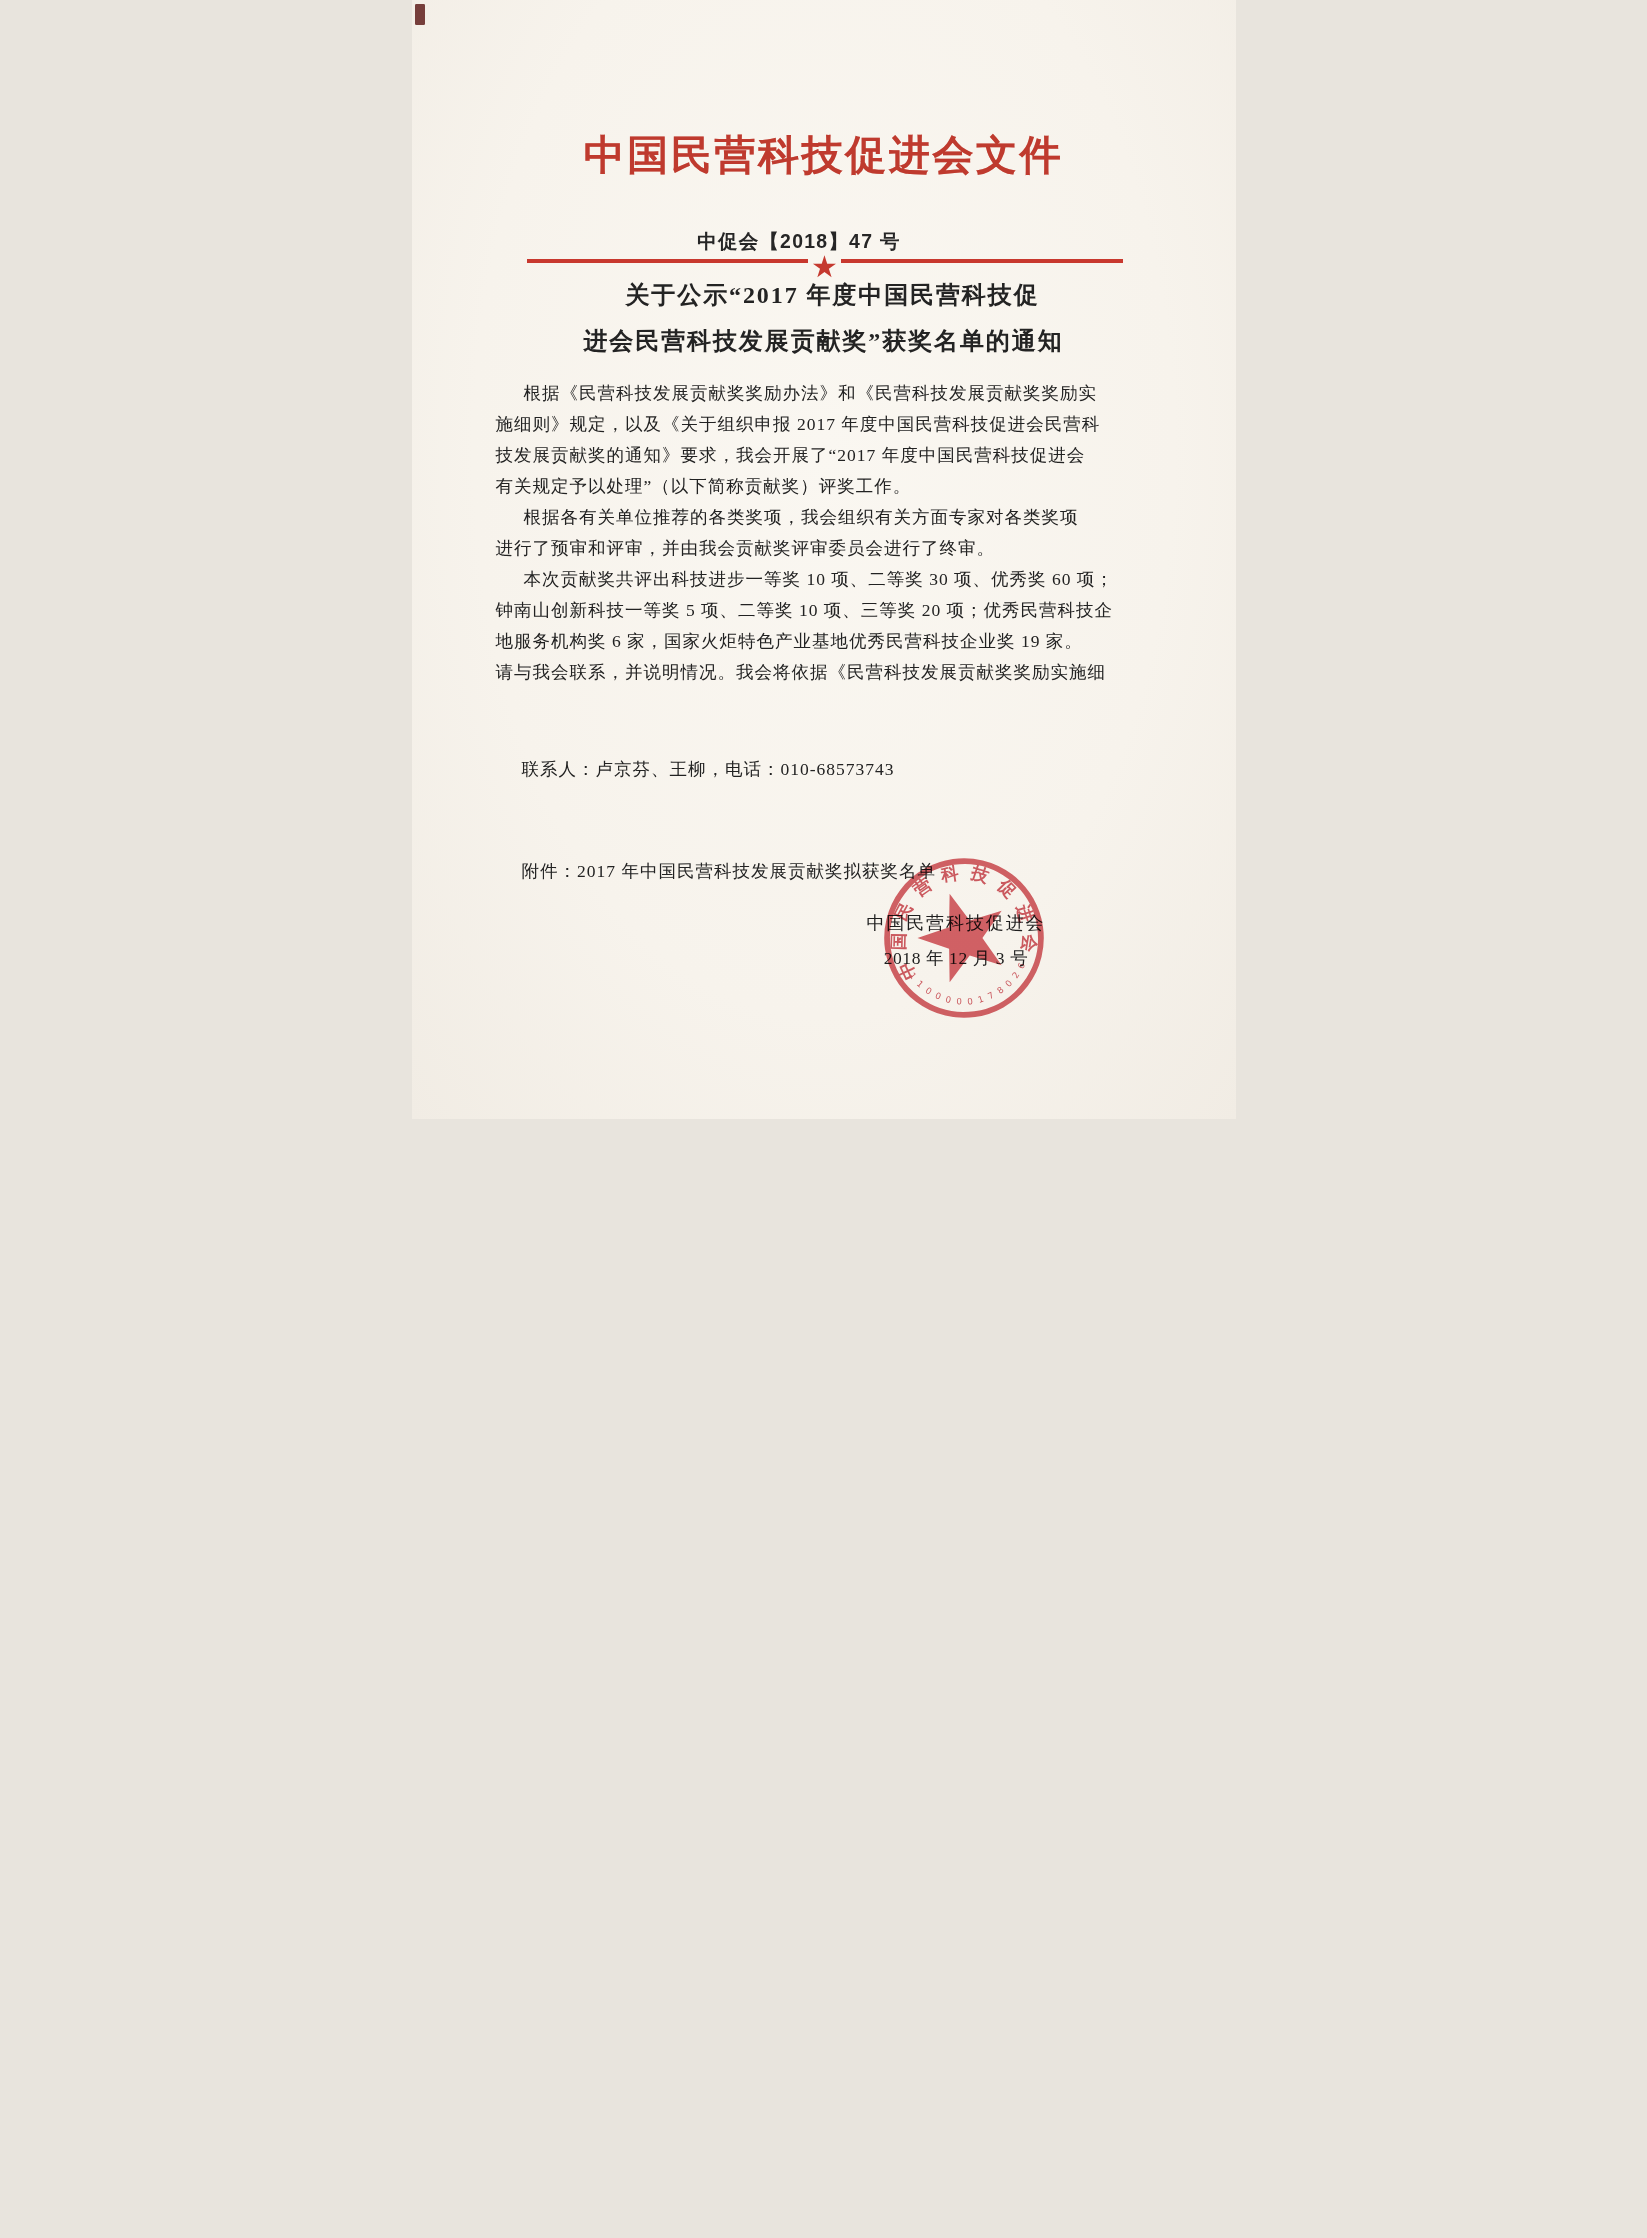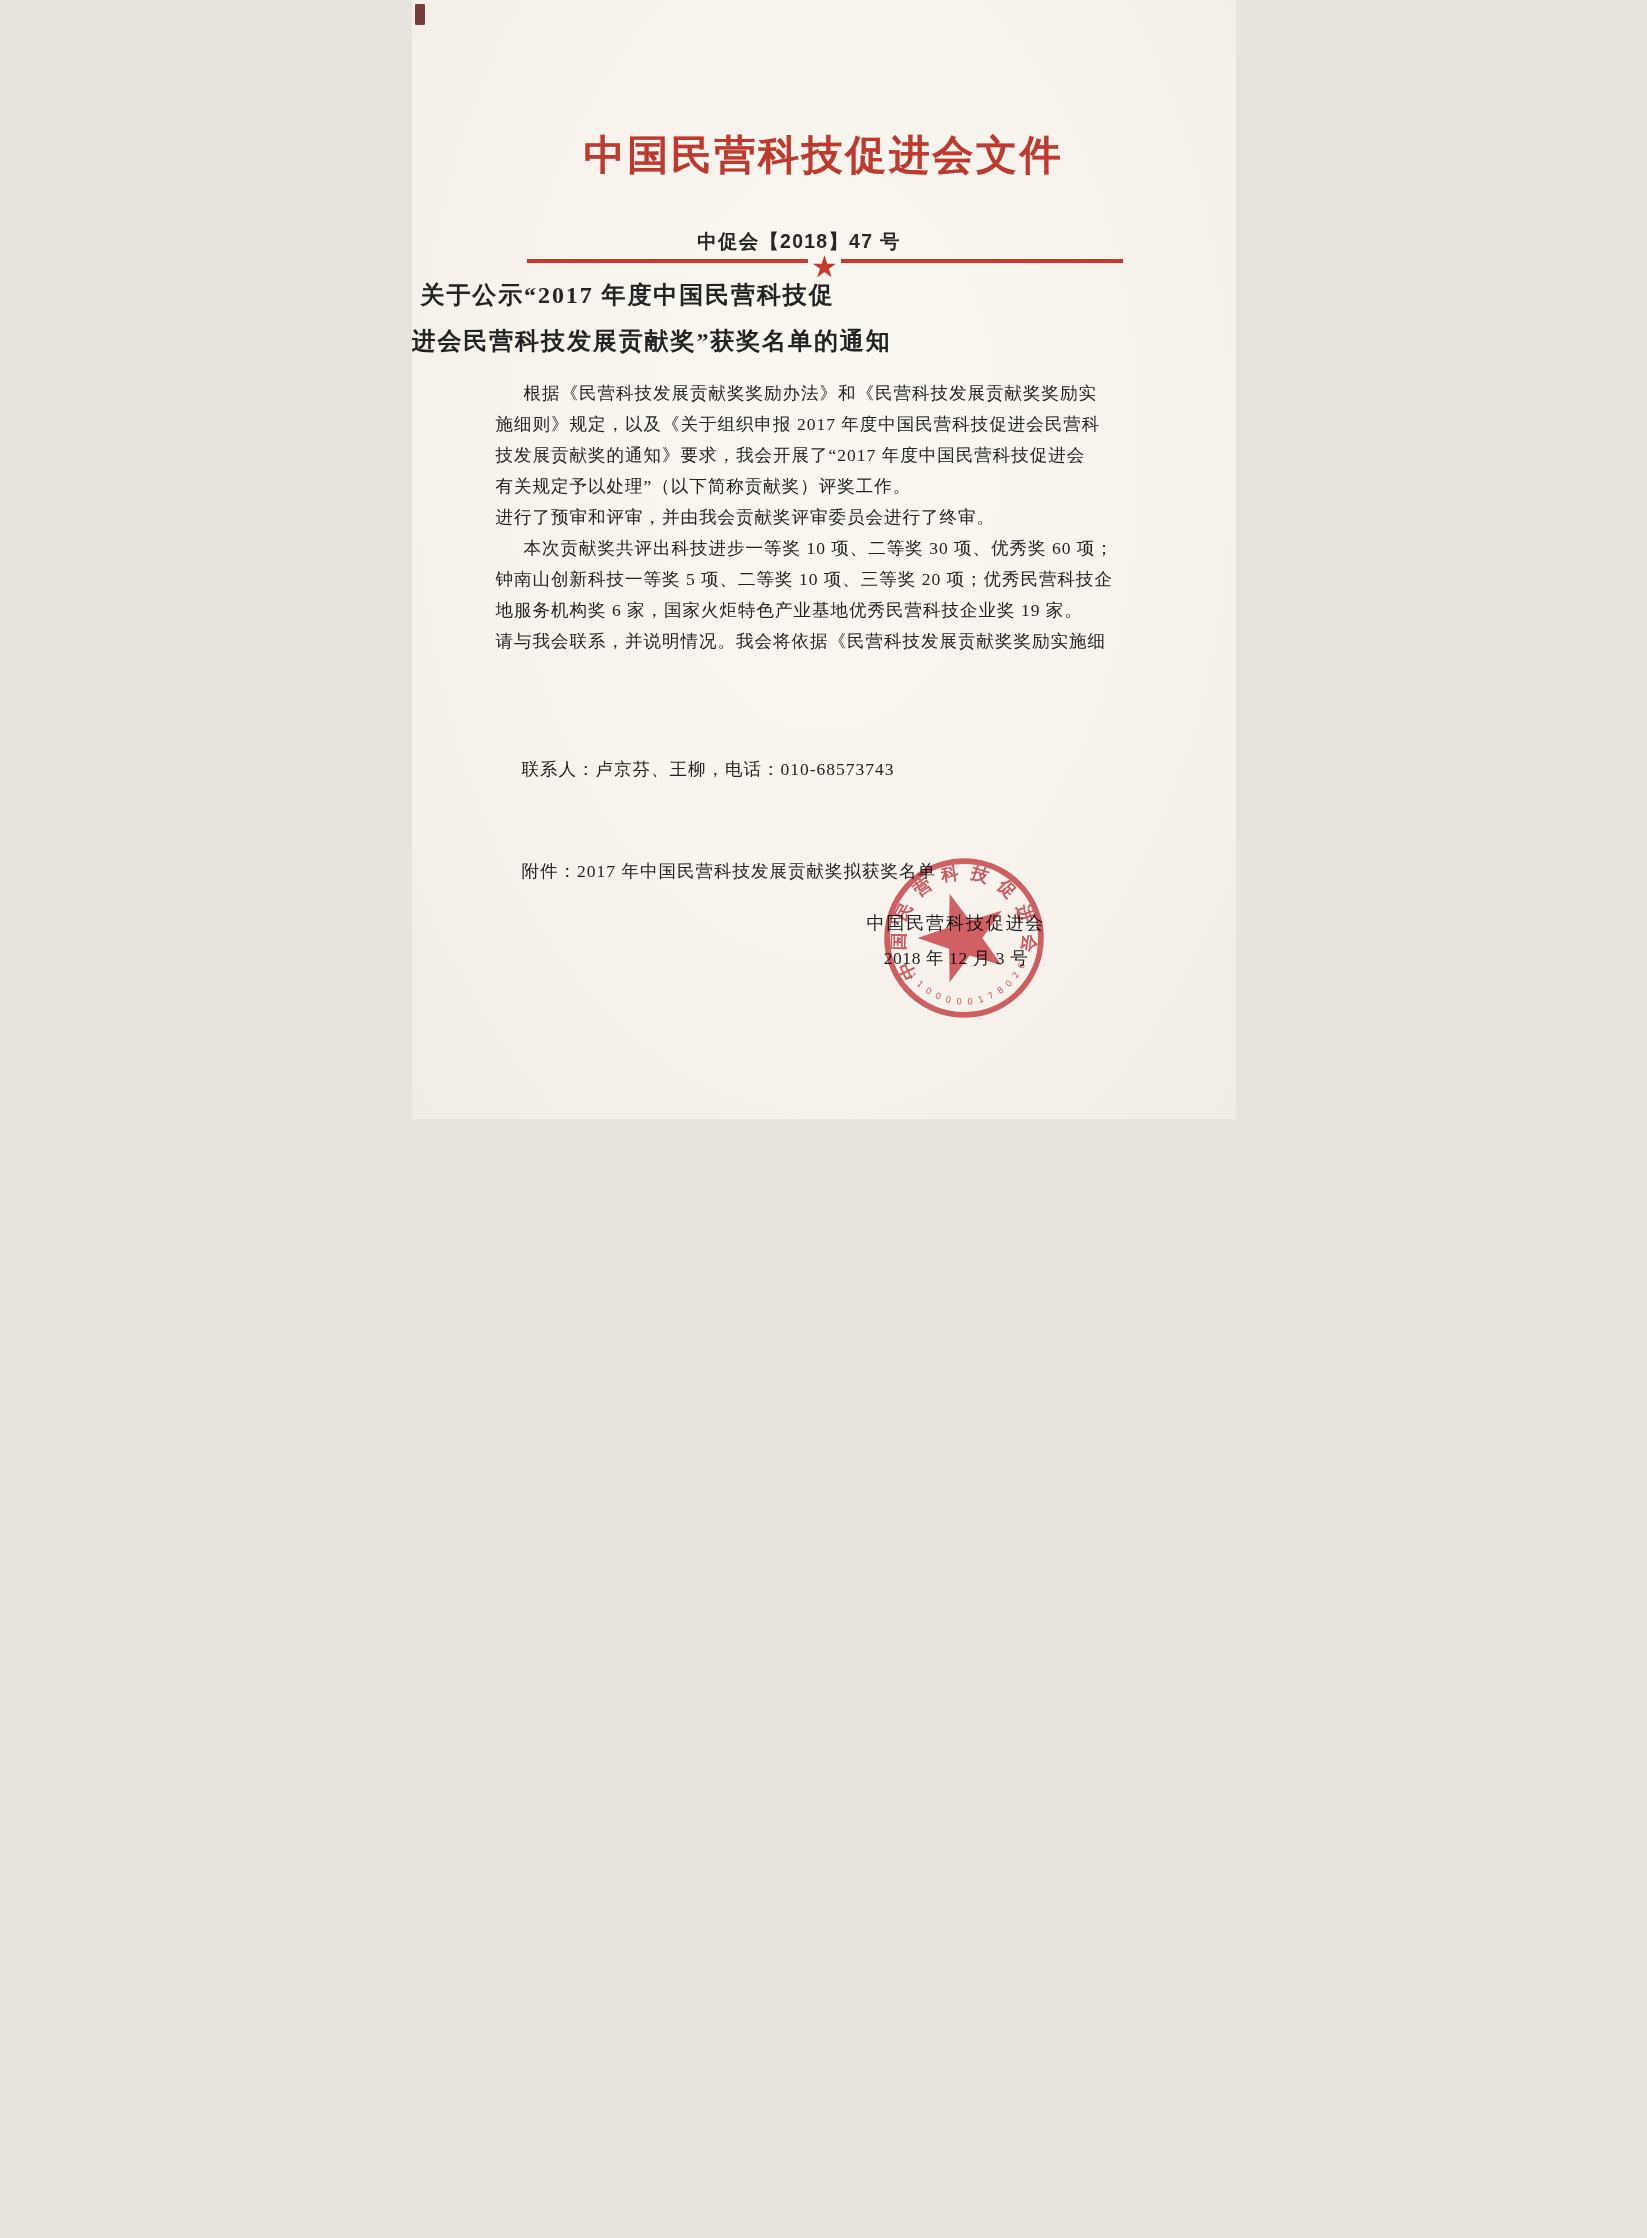--- a/index.html
+++ b/index.html
@@ -34,21 +34,21 @@
     position:absolute;top:246px;left:115px;width:596px;height:30px;
     display:flex;align-items:center;
   }
   .rule .seg{flex:1;height:4.5px;background:#c8382e;box-shadow:0 0 0.6px #c8382e;}
   .rule .star{
     font-family:"DejaVu Sans",sans-serif;
     font-size:30px;line-height:30px;color:#c5392f;
     margin:0 3.2px;transform:translateY(5.8px);
   }
   .subject{
-    position:absolute;left:0;right:0;
+    position:absolute;left:0;right:0;text-align:center;
     font-size:24px;font-weight:bold;letter-spacing:1.9px;color:#232323;
   }
   .subject.l1{top:279px;transform:translateX(9px);}
   .subject.l2{top:325px;}
   .body-block{
     position:absolute;top:378px;left:84px;width:667px;
     font-size:17.5px;line-height:31px;letter-spacing:1px;
     color:#222;
   }
   .body-block .line{height:31px;white-space:nowrap;}
@@ -101,20 +101,21 @@
   </div>
 
   <div class="subject l1">关于公示“2017 年度中国民营科技促</div>
   <div class="subject l2">进会民营科技发展贡献奖”获奖名单的通知</div>
 
   <div class="body-block">
     <div class="line indent">根据《民营科技发展贡献奖奖励办法》和《民营科技发展贡献奖奖励实</div>
     <div class="line">施细则》规定，以及《关于组织申报 2017 年度中国民营科技促进会民营科</div>
     <div class="line">技发展贡献奖的通知》要求，我会开展了“2017 年度中国民营科技促进会</div>
     <div class="line">有关规定予以处理”（以下简称贡献奖）评奖工作。</div>
+    <div class="line indent">根据各有关单位推荐的各类奖项，我会组织有关方面专家对各类奖项</div>
     <div class="line">进行了预审和评审，并由我会贡献奖评审委员会进行了终审。</div>
     <div class="line indent">本次贡献奖共评出科技进步一等奖 10 项、二等奖 30 项、优秀奖 60 项；</div>
     <div class="line">钟南山创新科技一等奖 5 项、二等奖 10 项、三等奖 20 项；优秀民营科技企</div>
     <div class="line">地服务机构奖 6 家，国家火炬特色产业基地优秀民营科技企业奖 19 家。</div>
     <div class="line">请与我会联系，并说明情况。我会将依据《民营科技发展贡献奖奖励实施细</div>
   </div>
 
   <div class="contact">联系人：卢京芬、王柳，电话：010-68573743</div>
 
   <div class="attachment">附件：2017 年中国民营科技发展贡献奖拟获奖名单</div>

